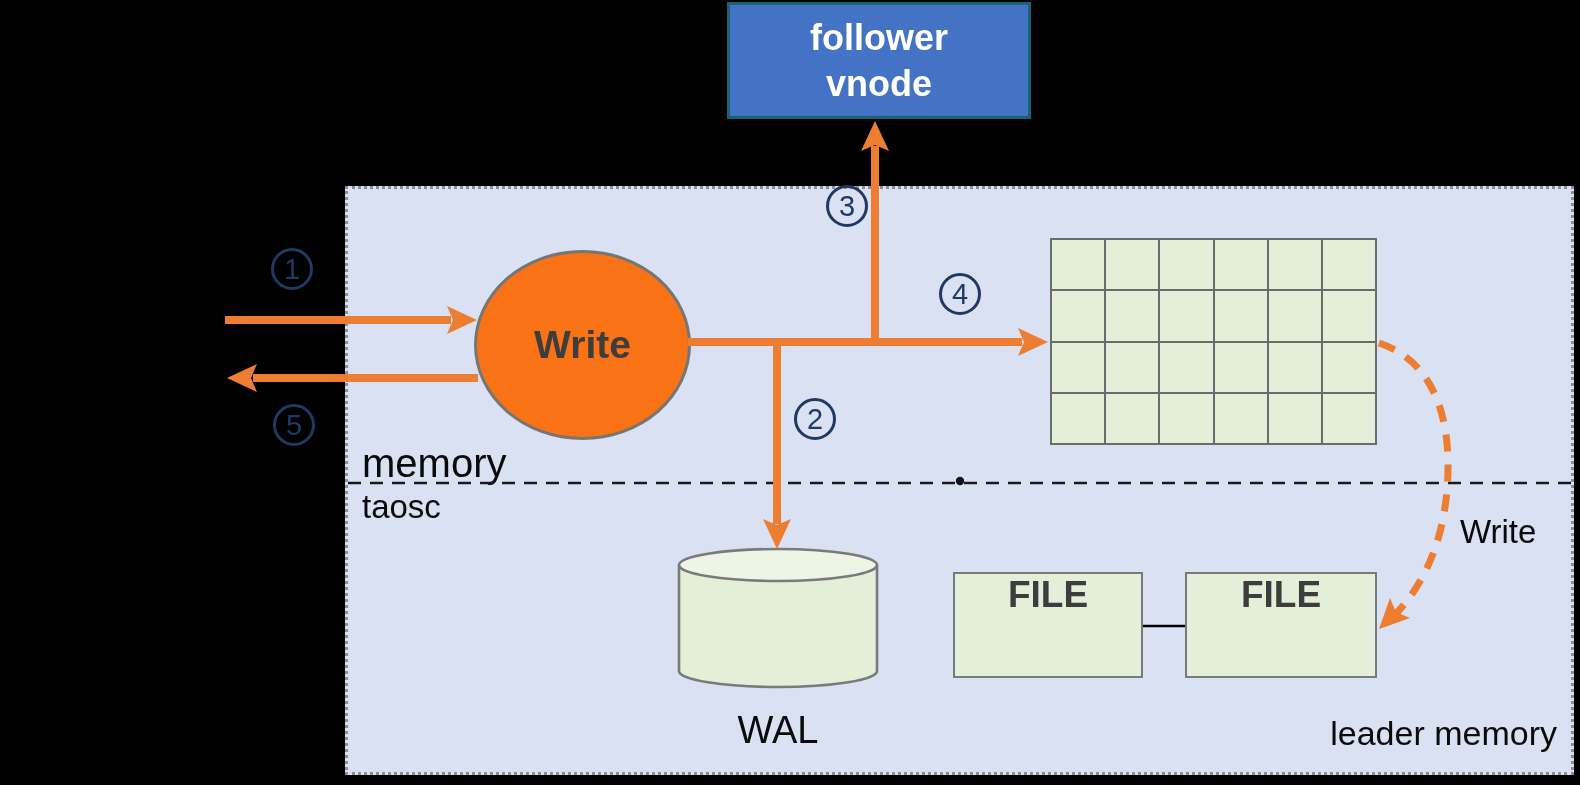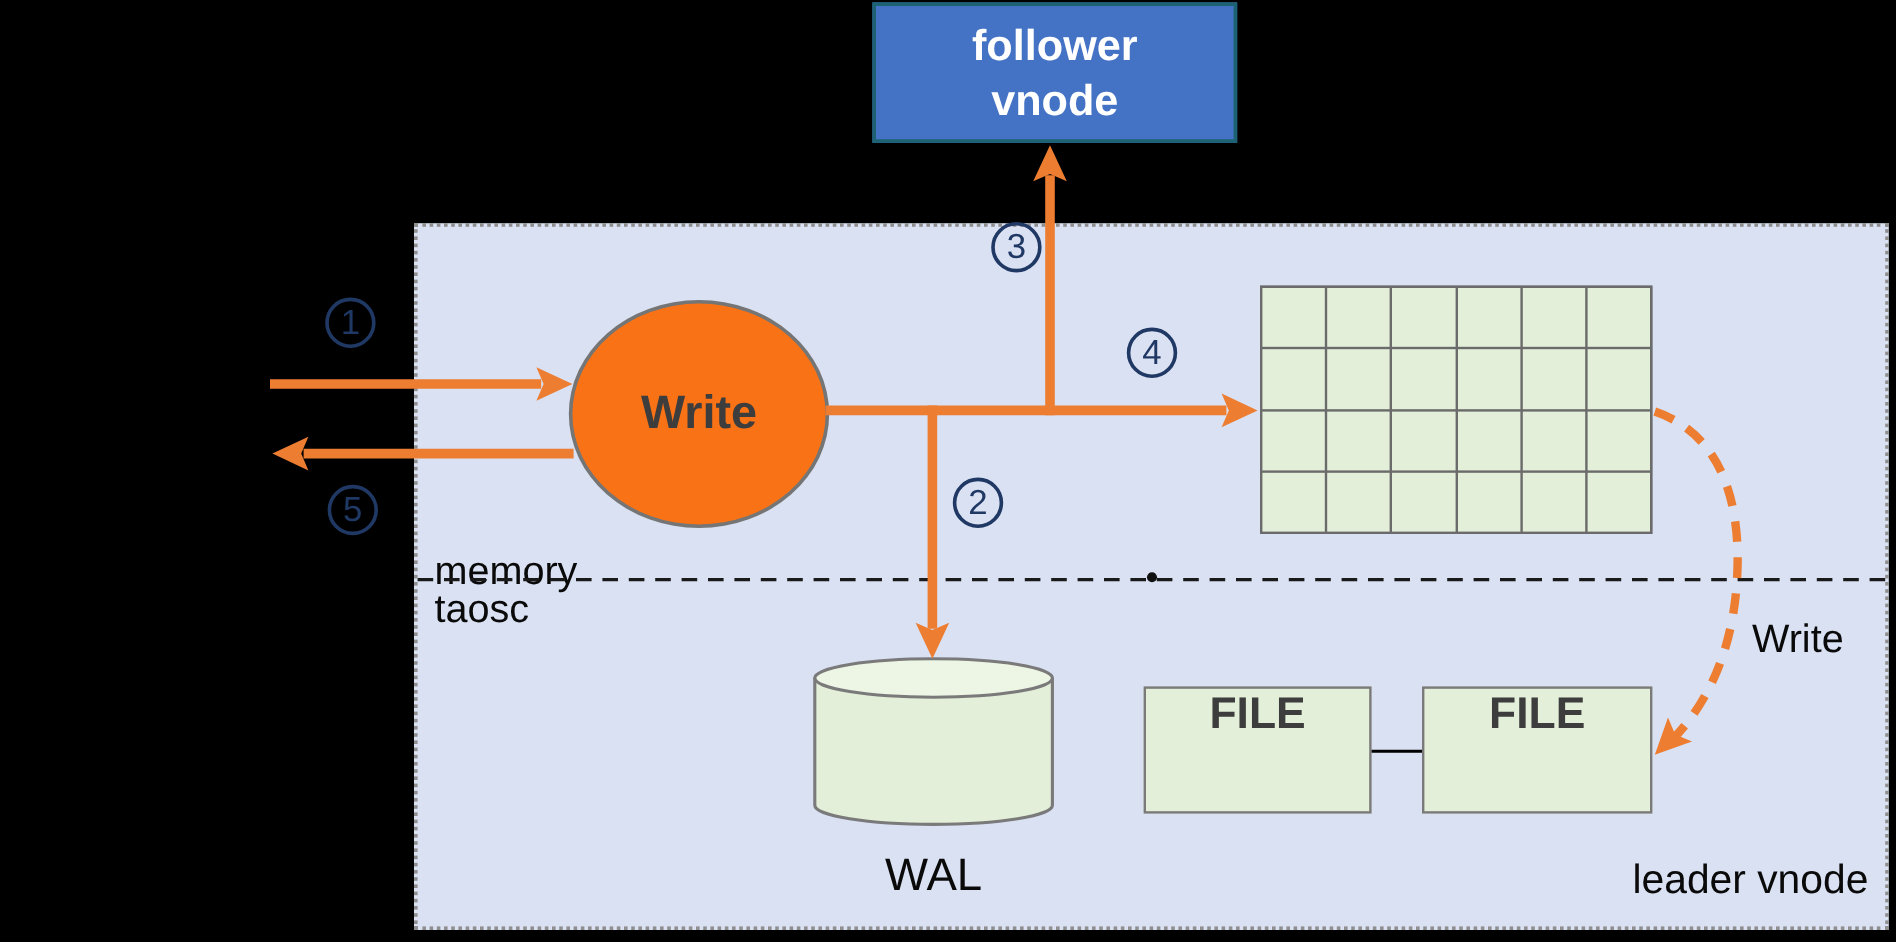--- a/index.html
+++ b/index.html
@@ -31,21 +31,21 @@
   }
   .mem-grid .cell{background:#e3efd9;}
   .file-box{
     position:absolute;background:#e3efd9;border:2.5px solid #7a7a7a;box-sizing:border-box;
     color:#3d3d3d;font-weight:bold;font-size:37px;
     display:flex;align-items:flex-start;justify-content:center;z-index:2;
   }
   .file-left{left:953px;top:572px;width:190px;height:106px;}
   .file-right{left:1185px;top:572px;width:192px;height:106px;}
   .lbl{position:absolute;color:#0a0a0a;z-index:4;white-space:nowrap;}
-  .lbl-memory{left:362px;top:457px;font-size:33px;}
+  .lbl-memory{left:362px;top:441px;font-size:40px;}
   .lbl-disk{left:362px;top:488px;font-size:33px;}
   .lbl-wal{left:718px;top:709px;width:120px;text-align:center;font-size:38px;}
   .lbl-flush{left:1460px;top:513px;font-size:33px;}
   .lbl-leader{right:23px;top:714px;font-size:34px;}
   .num{
     position:absolute;width:42px;height:42px;border:3px solid #203864;border-radius:50%;
     box-sizing:border-box;color:#203864;font-size:29px;line-height:36px;text-align:center;
     z-index:6;background:transparent;
   }
   .num-1{left:271px;top:248px;}
@@ -59,21 +59,21 @@
 <body>
 
 <div class="canvas">
 
   <div class="leader-rect"></div>
 
   <div class="lbl lbl-memory">memory</div>
   <div class="lbl lbl-disk">taosc</div>
   <div class="lbl lbl-wal">WAL</div>
   <div class="lbl lbl-flush">Write</div>
-  <div class="lbl lbl-leader">leader vnode</div>
+  <div class="lbl lbl-leader">leader memory</div>
 
   <div class="blue-box box-follower">
     <span>follower vnode</span>
   </div>
 
   <div class="write-ellipse">
     <span>Write</span>
   </div>
 
   <div class="mem-grid" style="grid-template-columns: repeat(6, 1fr); grid-template-rows: repeat(4, 1fr);">

